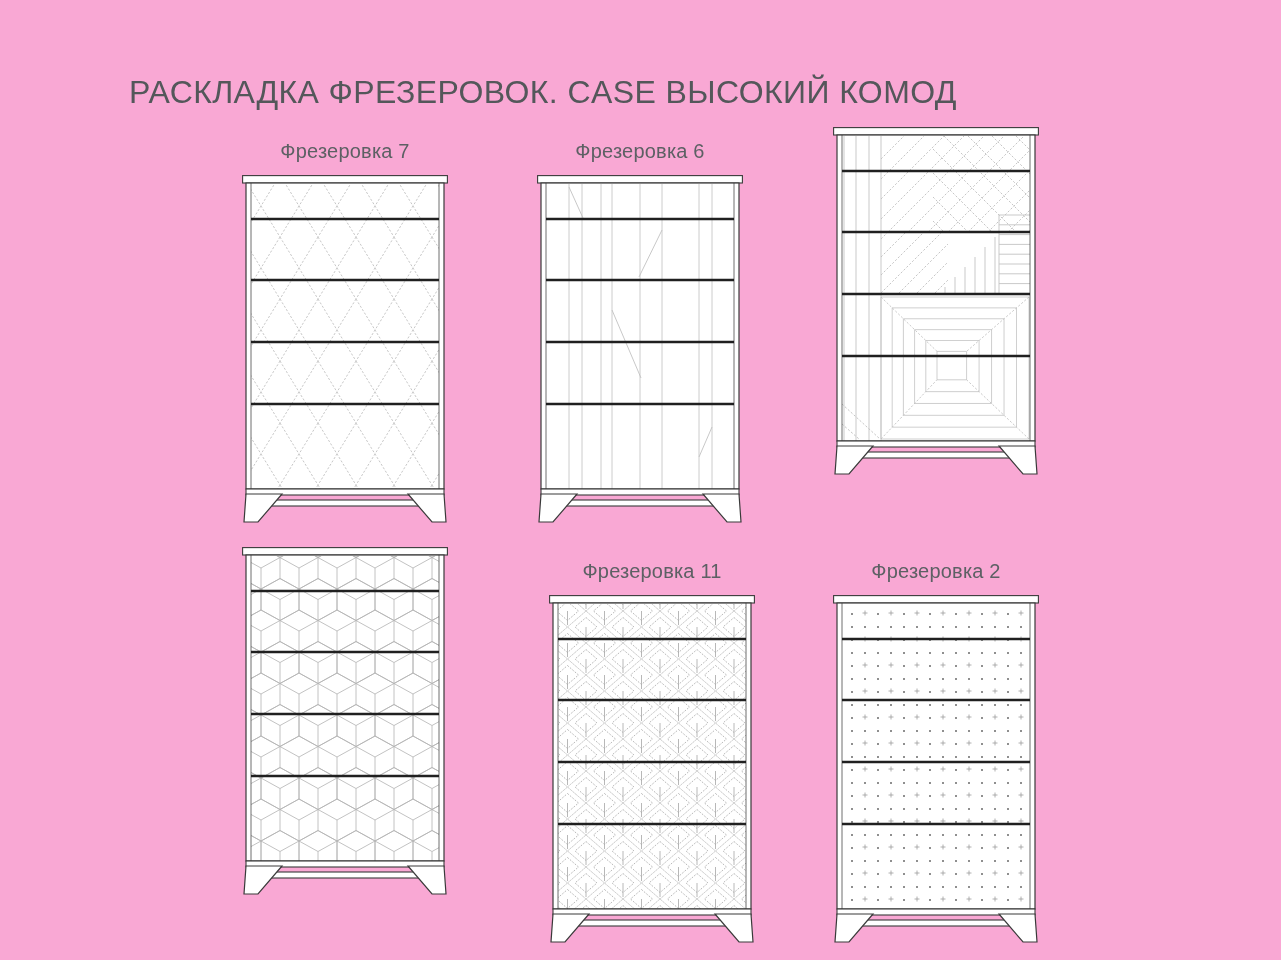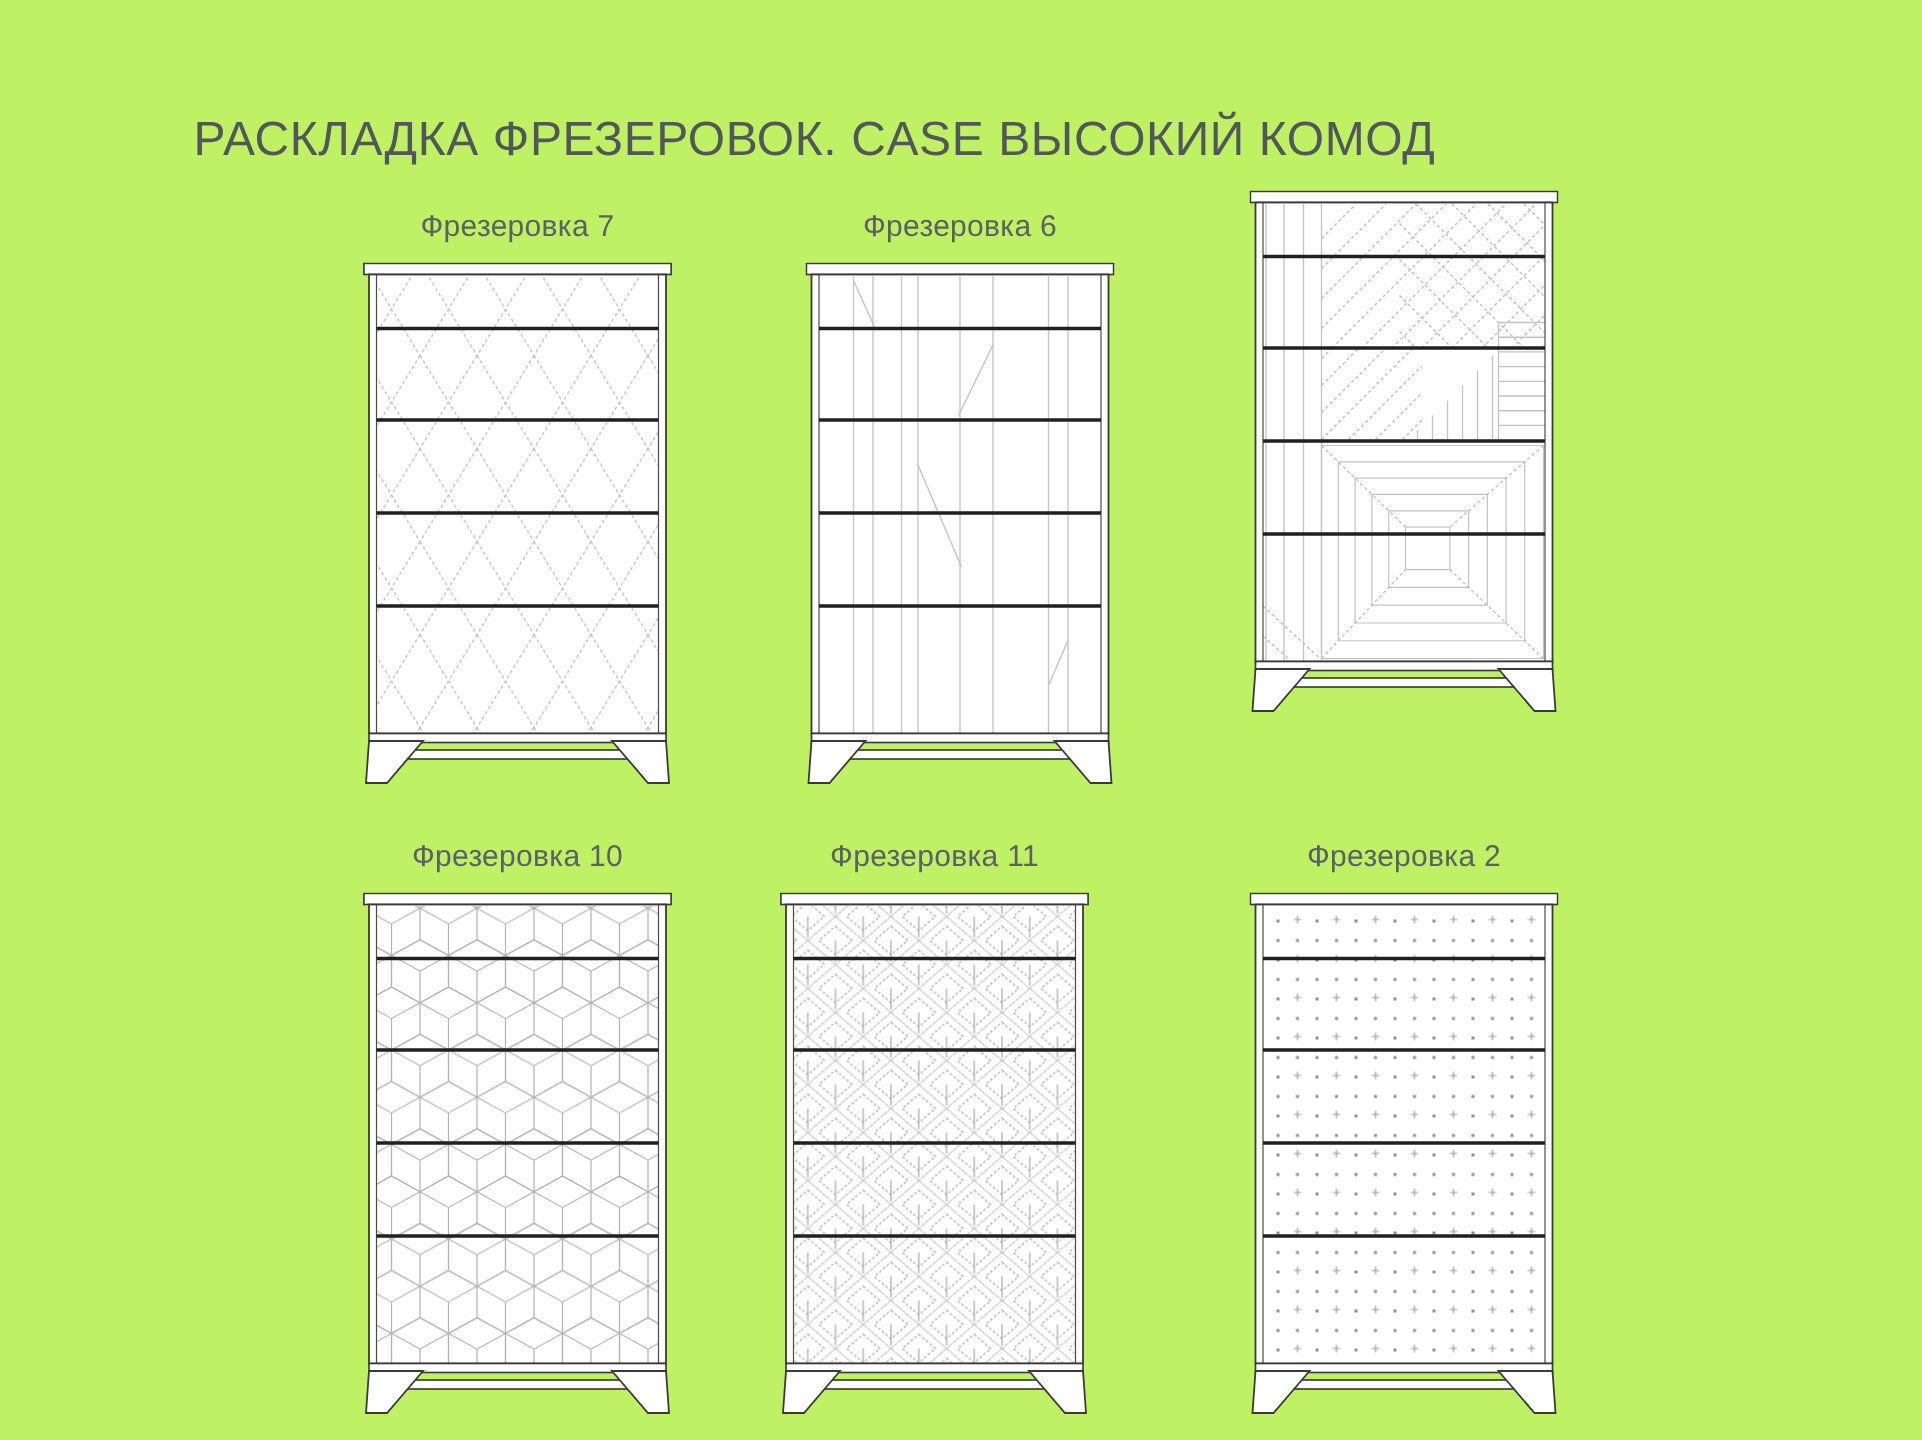--- a/index.html
+++ b/index.html
@@ -1,18 +1,18 @@
 <!DOCTYPE html>
 <html><head>
 <meta charset="utf-8">
 <style>
   html,body{margin:0;padding:0;background:#ffffff;}
   body{width:1281px;height:960px;position:relative;overflow:hidden;
        font-family:"Liberation Sans", sans-serif;}
-  .sheet{position:absolute;inset:0;background:#bef264;}
+  .sheet{position:absolute;inset:0;background:#f9a8d4;}
   .title{position:absolute;left:129px;top:74px;margin:0;font-size:32px;font-weight:400;
          color:#54575a;letter-spacing:.4px;white-space:nowrap;}
   .cab{position:absolute;width:206px;margin:0;padding:0;}
   .cab-label{height:48px;display:flex;align-items:center;justify-content:center;
              font-size:20px;color:#5d6064;white-space:nowrap;letter-spacing:.2px;}
   .cab svg{display:block;}
 </style>
 </head>
 <body>
 
@@ -150,21 +150,20 @@
           <line x1="9" y1="105" x2="197" y2="105" stroke="#202020" stroke-width="2.4"></line>
           <line x1="9" y1="167" x2="197" y2="167" stroke="#202020" stroke-width="2.4"></line>
           <line x1="9" y1="229" x2="197" y2="229" stroke="#202020" stroke-width="2.4"></line>
           <rect x="4" y="314" width="198" height="6" fill="#fff" stroke="#3a3a3a" stroke-width="1.1"></rect>
           <rect x="14" y="325" width="178" height="6" fill="#fff" stroke="#3a3a3a" stroke-width="1.1"></rect>
           <polygon points="4,319 40,319 16,347 2,347" stroke="#3a3a3a" fill="#fff" stroke-width="1.2"></polygon>
           <polygon points="202,319 166,319 190,347 204,347" stroke="#3a3a3a" fill="#fff" stroke-width="1.2"></polygon>
         </svg>
       </figure>
       <figure class="cab" style="left: 242px; top: 547px;">
-        <div class="cab-label">Фрезеровка 10</div>
         <svg width="206" height="350" viewBox="0 0 206 350">
           <defs>
             <pattern id="pat10" patternUnits="userSpaceOnUse" width="38" height="63">
               <path d="M19,0 l19,10.5 l0,21 l-19,10.5 l-19,-10.5 l0,-21 z
                     M0,10.5 l19,10.5 l19,-10.5 M19,21 l0,21" stroke="#b3b3b3" stroke-width="0.8" fill="none"></path>
               <path d="M0,31.5 l19,10.5 l0,21 l-19,10.5 l-19,-10.5 l0,-21 z
                     M-19,42 l19,10.5 l19,-10.5 M0,52.5 l0,21" stroke="#b3b3b3" stroke-width="0.8" fill="none"></path>
               <path d="M38,31.5 l19,10.5 l0,21 l-19,10.5 l-19,-10.5 l0,-21 z
                     M19,42 l19,10.5 l19,-10.5 M38,52.5 l0,21" stroke="#b3b3b3" stroke-width="0.8" fill="none"></path>
               <path d="M19,63 l19,10.5 l0,21 l-19,10.5 l-19,-10.5 l0,-21 z
@@ -188,21 +187,21 @@
           <line x1="9" y1="44" x2="197" y2="44" stroke="#202020" stroke-width="2.4"></line>
           <line x1="9" y1="105" x2="197" y2="105" stroke="#202020" stroke-width="2.4"></line>
           <line x1="9" y1="167" x2="197" y2="167" stroke="#202020" stroke-width="2.4"></line>
           <line x1="9" y1="229" x2="197" y2="229" stroke="#202020" stroke-width="2.4"></line>
           <rect x="4" y="314" width="198" height="6" fill="#fff" stroke="#3a3a3a" stroke-width="1.1"></rect>
           <rect x="14" y="325" width="178" height="6" fill="#fff" stroke="#3a3a3a" stroke-width="1.1"></rect>
           <polygon points="4,319 40,319 16,347 2,347" stroke="#3a3a3a" fill="#fff" stroke-width="1.2"></polygon>
           <polygon points="202,319 166,319 190,347 204,347" stroke="#3a3a3a" fill="#fff" stroke-width="1.2"></polygon>
         </svg>
       </figure>
-      <figure class="cab" style="left: 520px; top: 547px;">
+      <figure class="cab" style="left: 549px; top: 547px;">
         <div class="cab-label">Фрезеровка 11</div>
         <svg width="206" height="350" viewBox="0 0 206 350">
           <defs>
             <pattern id="pat11" patternUnits="userSpaceOnUse" width="37" height="32">
               <path d="M18.5,0 L37,16 L18.5,32 L0,16 Z" stroke="#c9c9c9" stroke-width="0.8" fill="none" stroke-dasharray="1.8 1.4"></path>
               <path d="M18.5,6.5 L29.5,16 L18.5,25.5 L7.5,16 Z" stroke="#a6a6a6" stroke-width="0.8" fill="none" stroke-dasharray="1.8 1.4"></path>
               <line x1="18.5" y1="16" x2="18.5" y2="30" stroke="#a6a6a6" stroke-width="0.8"></line>
               <path d="M0,-16 L18.5,0 L0,16 L-18.5,0 Z" stroke="#c9c9c9" stroke-width="0.8" fill="none" stroke-dasharray="1.8 1.4"></path>
               <path d="M0,-9.5 L11,0 L0,9.5 L-11,0 Z" stroke="#a6a6a6" stroke-width="0.8" fill="none" stroke-dasharray="1.8 1.4"></path>
               <line x1="0" y1="0" x2="0" y2="14" stroke="#a6a6a6" stroke-width="0.8"></line>

